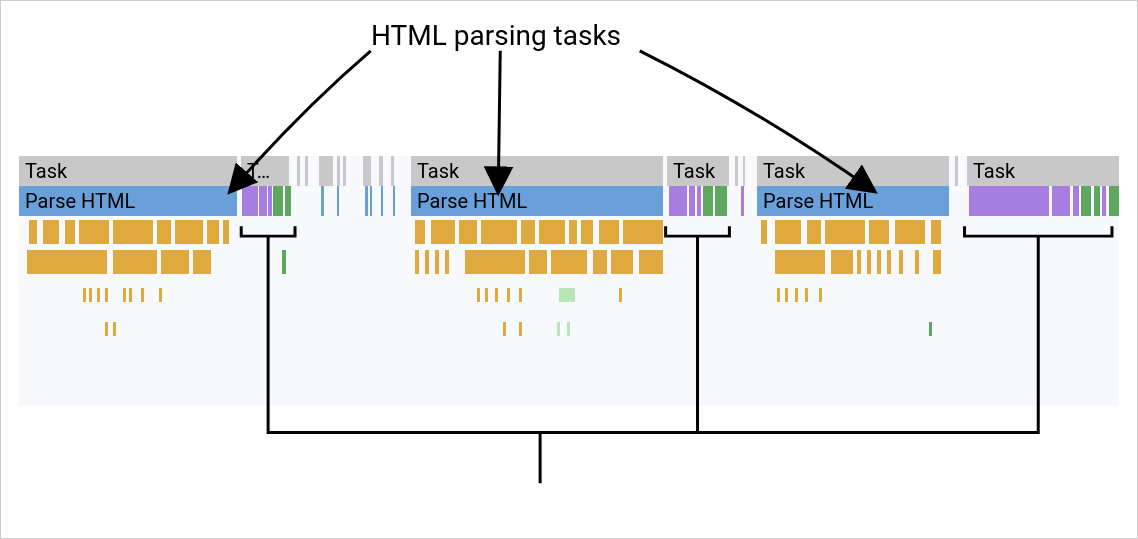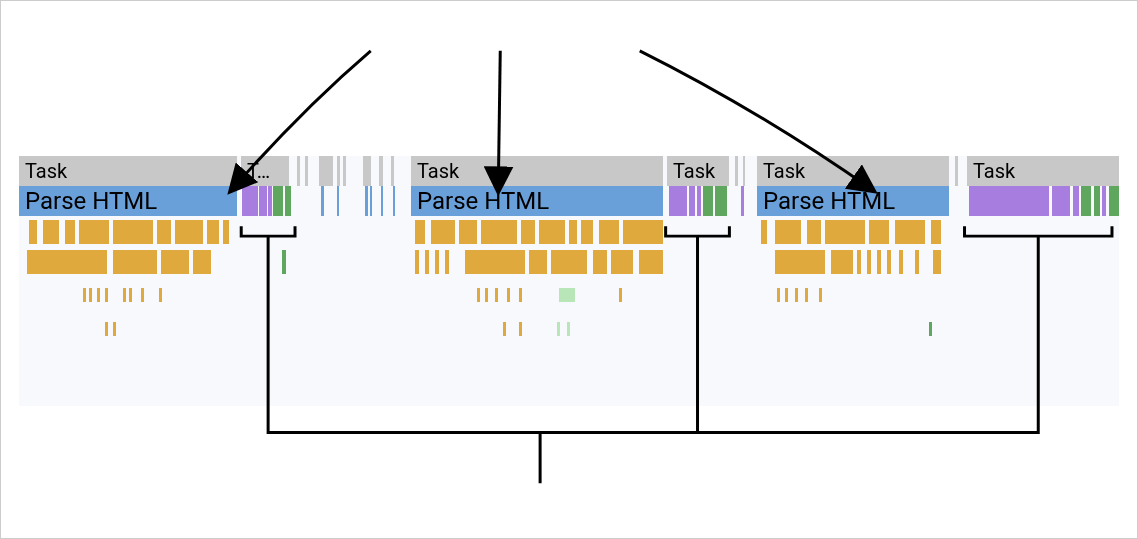--- a/index.html
+++ b/index.html
@@ -51,21 +51,21 @@
   }
   
   .parse-row {
     position: absolute;
     left: 0; right: 0; top: 30px; height: 30px;
   }
   .parse-block {
     position: absolute;
     top: 0; height: 30px;
     background: #6aa0d9;
-    font-size: 24px;
+    font-size: 20px;
     color: #000;
     padding-left: 6px;
     line-height: 30px;
     overflow: hidden;
   }
   .render-seg {
     position: absolute;
     top: 0; height: 30px;
   }
   .purple { background: #a87de0; }
@@ -91,20 +91,21 @@
     width: 100%;
     height: 100%;
     pointer-events: none;
   }
 </style>
 </head>
 <body>
 
 <div class="canvas">
 
+  <div class="label" style="left:370px; top:18px;">HTML parsing tasks</div>
 
   <div class="timeline">
 
     <div class="task-row">
       <div class="task-block" style="left:0; width:218px;">Task</div>
       <div class="task-block" style="left:222px; width:48px;">T…</div>
 
       <div class="task-sliver" style="left:278px; width:3px;"></div>
       <div class="task-sliver" style="left:286px; width:3px;"></div>
       <div class="task-sliver" style="left:300px; width:14px;"></div>

